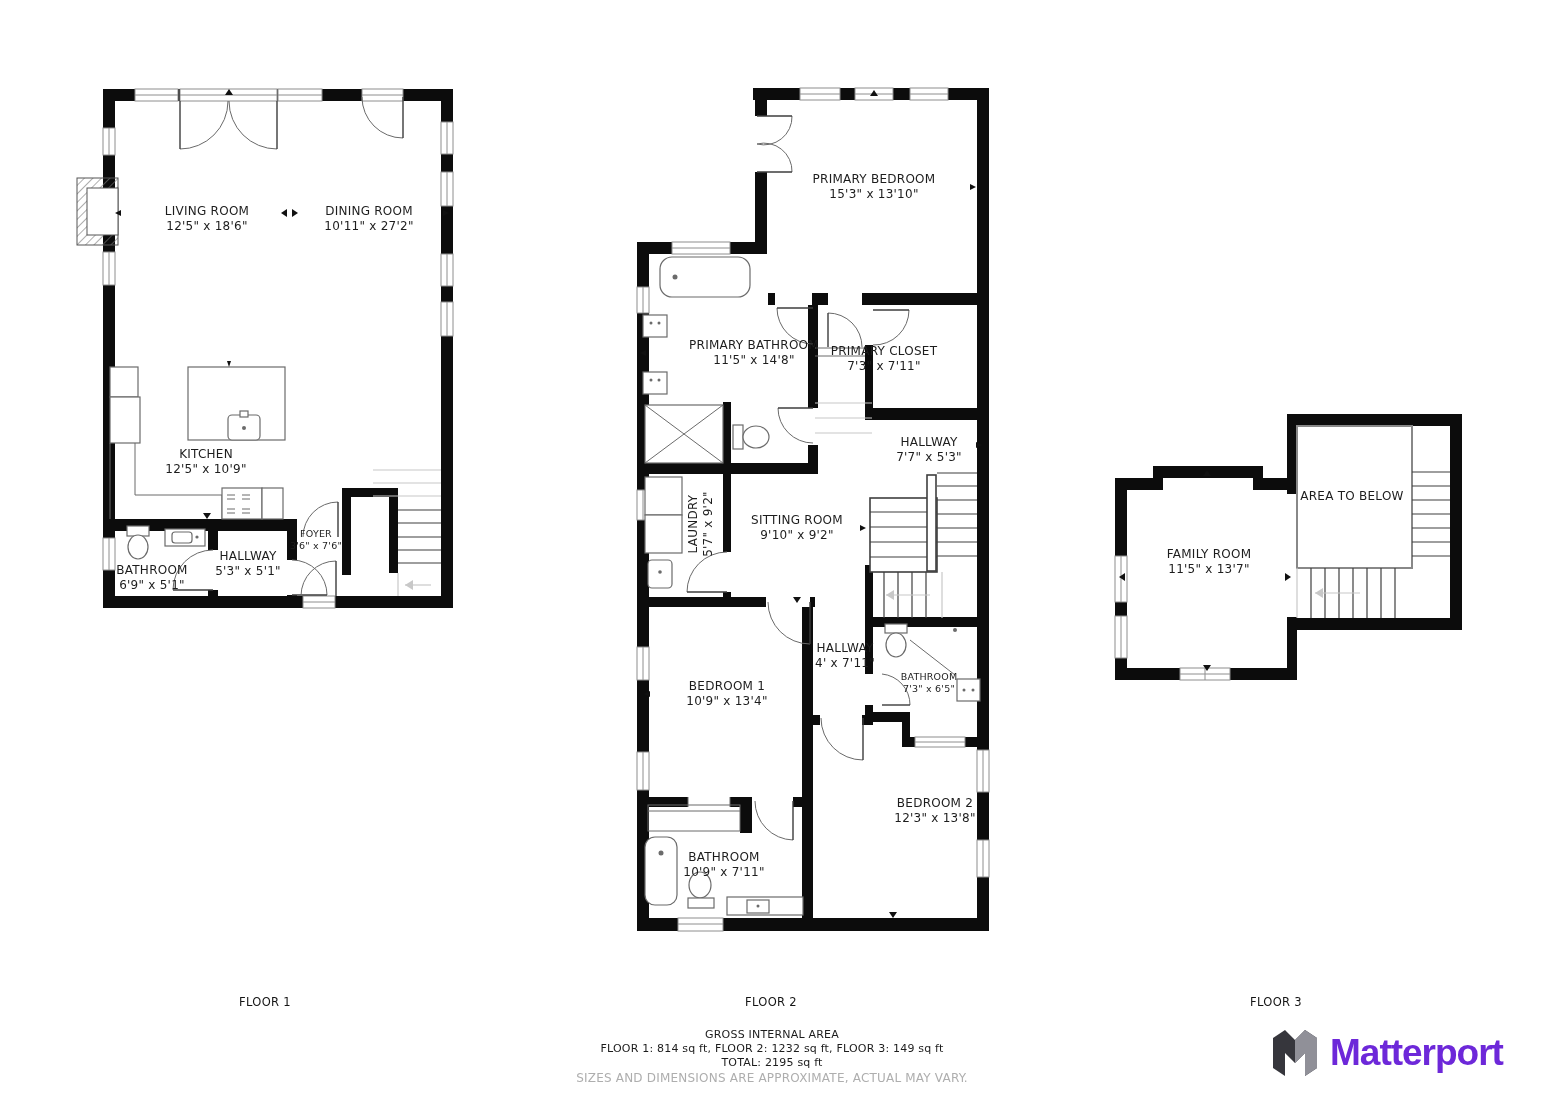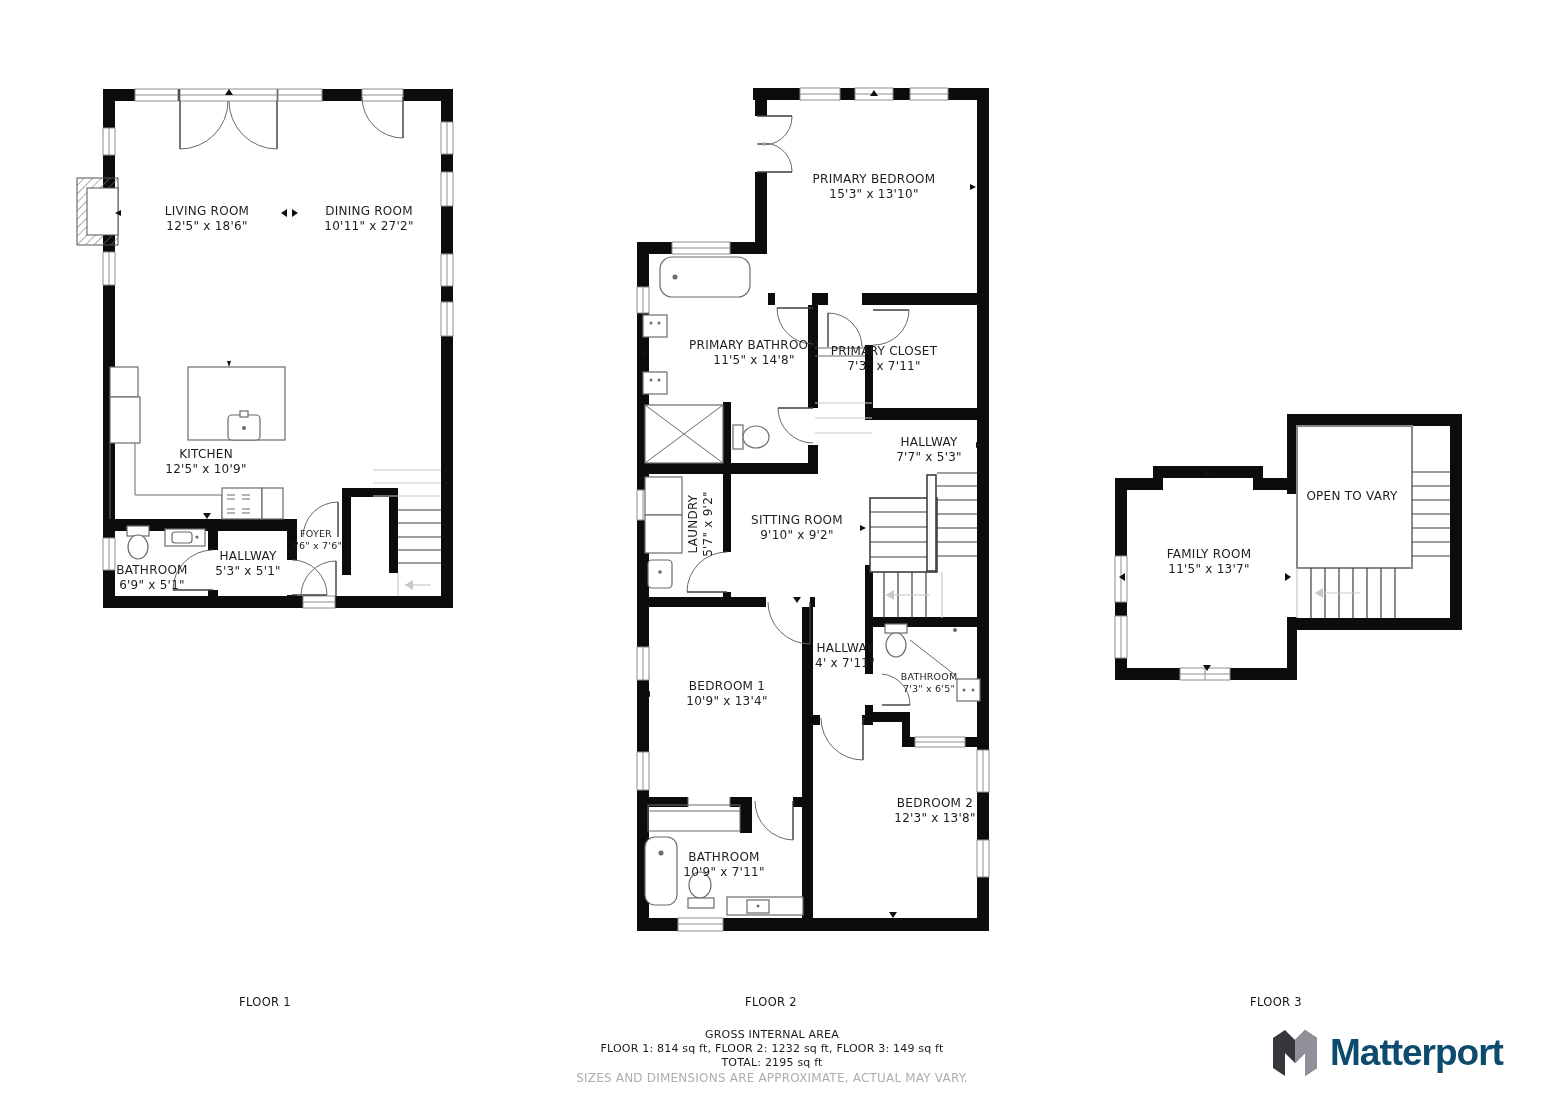--- a/index.html
+++ b/index.html
@@ -24,21 +24,21 @@
       font-size:12px;line-height:1.25;letter-spacing:.25px;color:#1d1d1d;white-space:nowrap;}
   .room-label.small{font-size:9.5px;letter-spacing:.2px;}
   .room-label.rot{transform:translate(-50%,-50%) rotate(-90deg);}
   .floor-label{position:absolute;transform:translateX(-50%);font-size:11.5px;letter-spacing:.3px;color:#141414;}
   .footer{position:absolute;left:772px;top:1028px;transform:translateX(-50%);
       text-align:center;font-size:11px;line-height:14px;letter-spacing:.2px;color:#1c1c1c;white-space:nowrap;}
   .footer .disclaimer{font-size:12px;color:#aeaeae;margin-top:1px;}
   
   .brand{position:absolute;left:1270px;top:1026px;display:flex;align-items:center;}
   .brand .word{font-family:"Liberation Sans",sans-serif;font-weight:bold;font-size:37px;
-      color:#0c4a6e;letter-spacing:-1px;margin-left:10px;}
+      color:#6d28d9;letter-spacing:-1px;margin-left:10px;}
 </style>
 </head>
 <body>
 
 <div class="page">
 
   <svg class="plan" style="left:75px;top:85px;" width="385" height="530" viewBox="0 0 385 530">
     <defs>
       <pattern id="hatch" width="6" height="6" patternUnits="userSpaceOnUse" patternTransform="rotate(45)">
         <line x1="0" y1="0" x2="0" y2="6" stroke="#777" stroke-width="1.2"></line>
@@ -501,21 +501,21 @@
   <div class="room-label" style="left:724px;top:865px;">
     <div>BATHROOM</div>
     <div>10'9" x 7'11"</div>
   </div>
 
   <div class="room-label" style="left:1209px;top:562px;">
     <div>FAMILY ROOM</div>
     <div>11'5" x 13'7"</div>
   </div>
   <div class="room-label" style="left:1352px;top:496px;">
-    <div>OPEN TO VARY</div>
+    <div>AREA TO BELOW</div>
   </div>
 
   <div class="floor-label" style="left:265px;top:995px;text-align:center;">FLOOR 1</div>
   <div class="floor-label" style="left:771px;top:995px;">FLOOR 2</div>
   <div class="floor-label" style="left:1276px;top:995px;">FLOOR 3</div>
 
   <div class="footer">
     <div>GROSS INTERNAL AREA</div>
     <div>FLOOR 1: 814 sq ft, FLOOR 2: 1232 sq ft, FLOOR 3: 149 sq ft</div>
     <div>TOTAL: 2195 sq ft</div>

